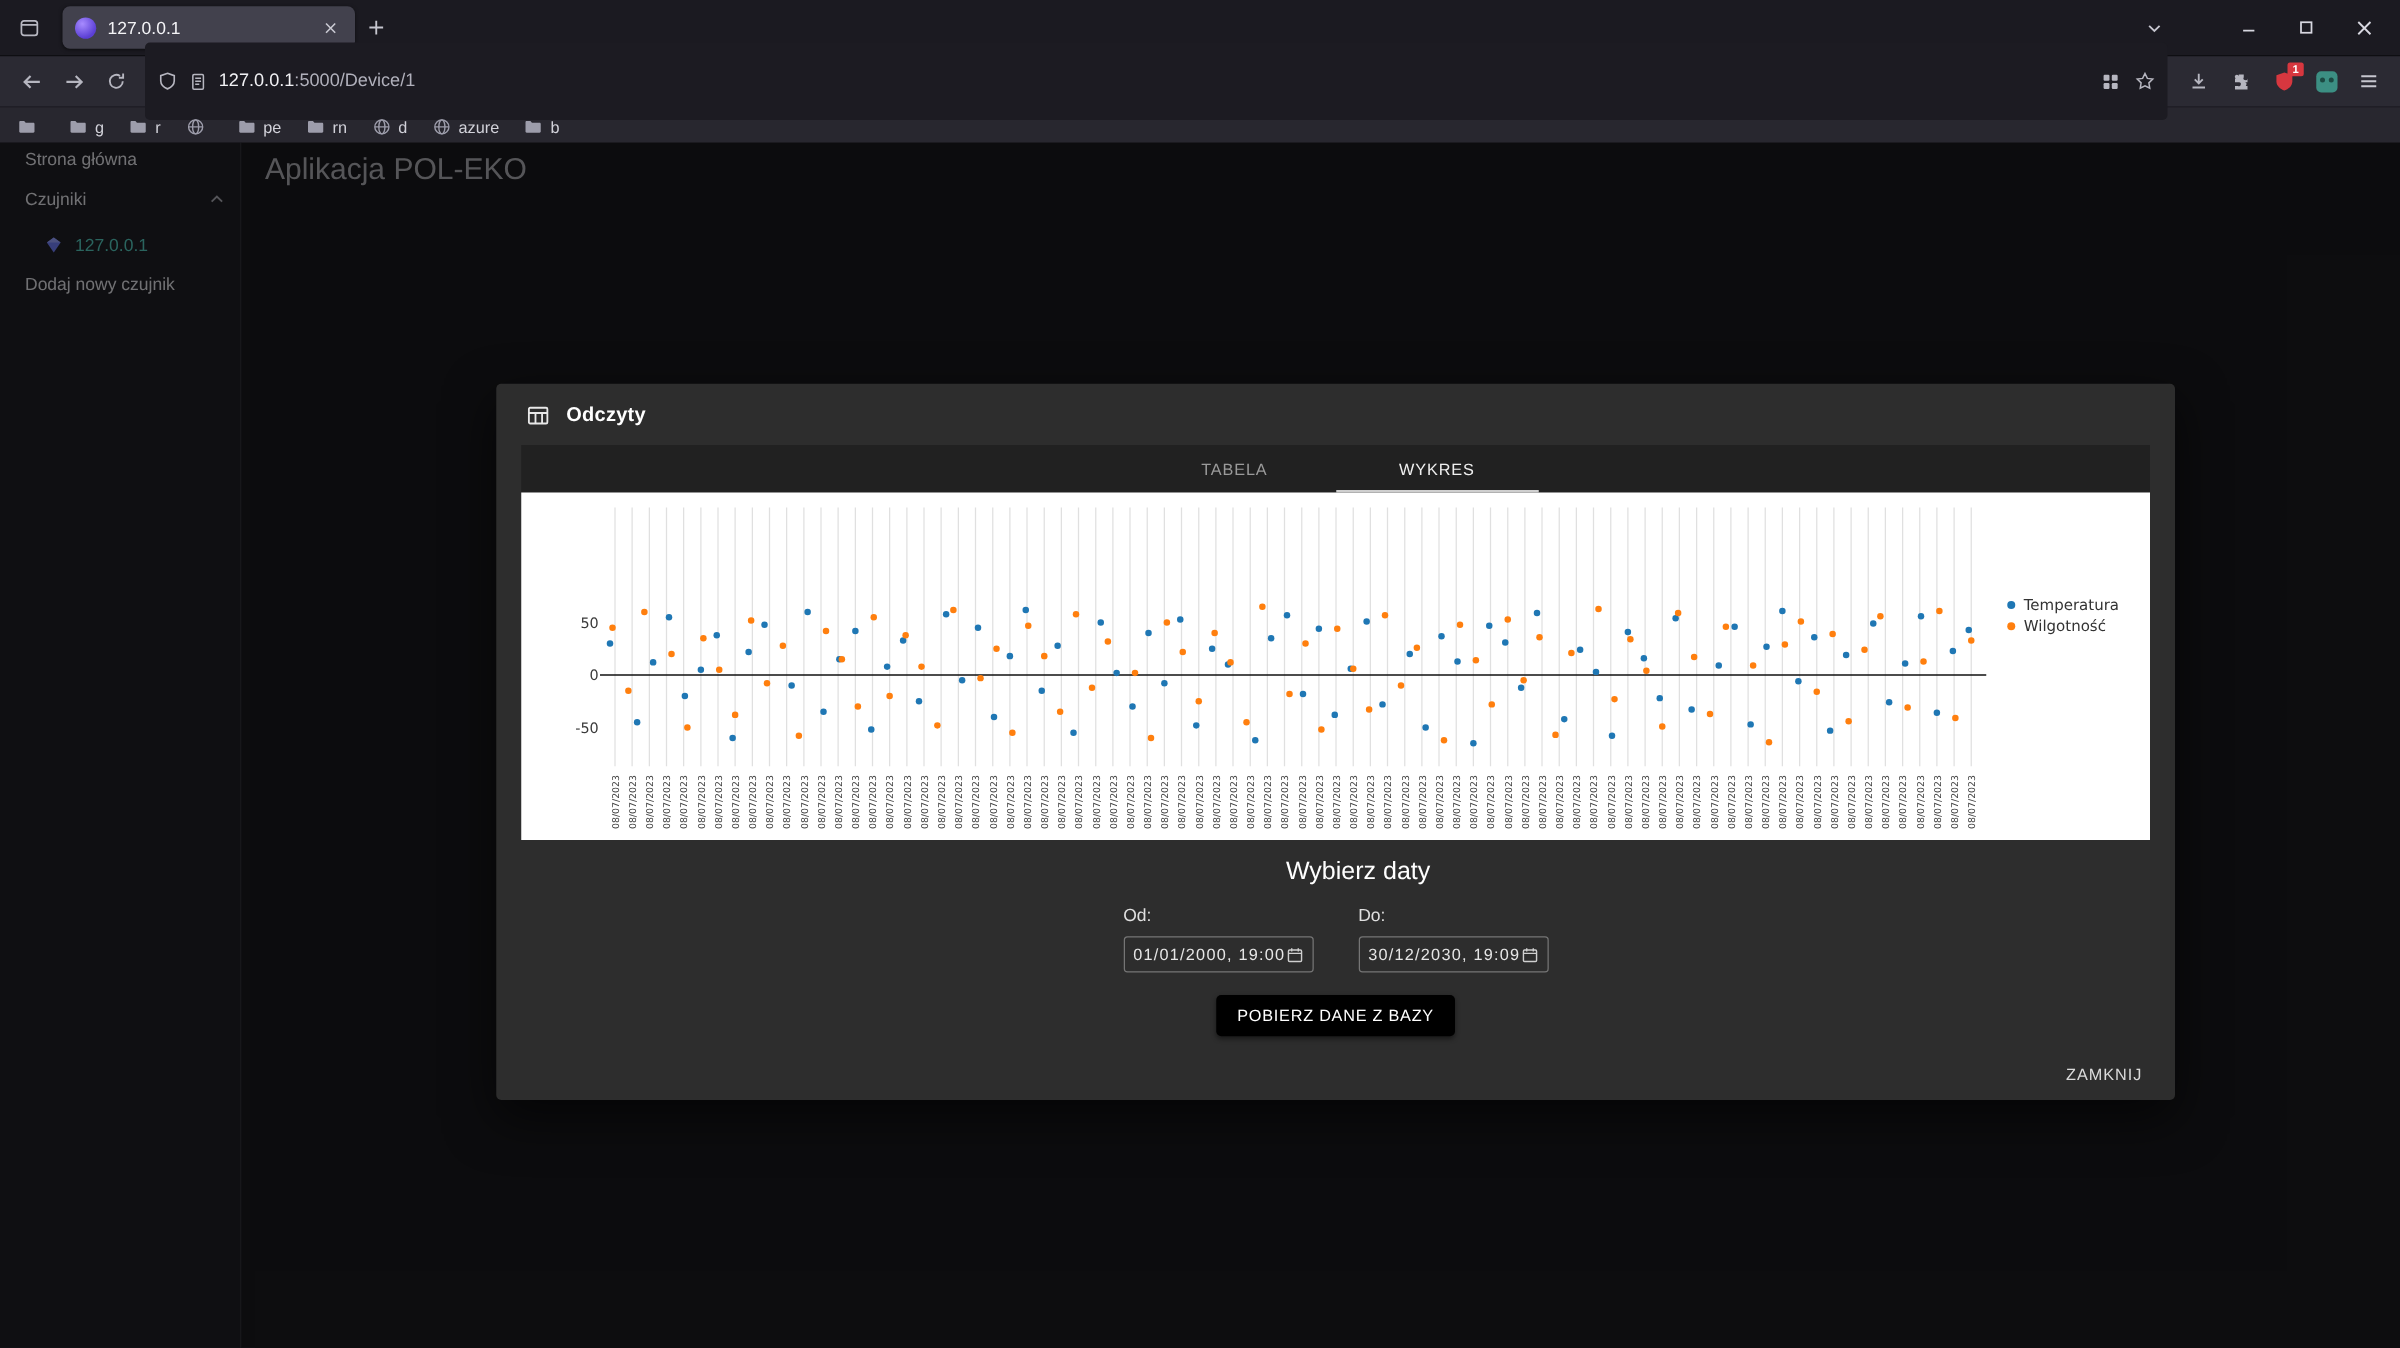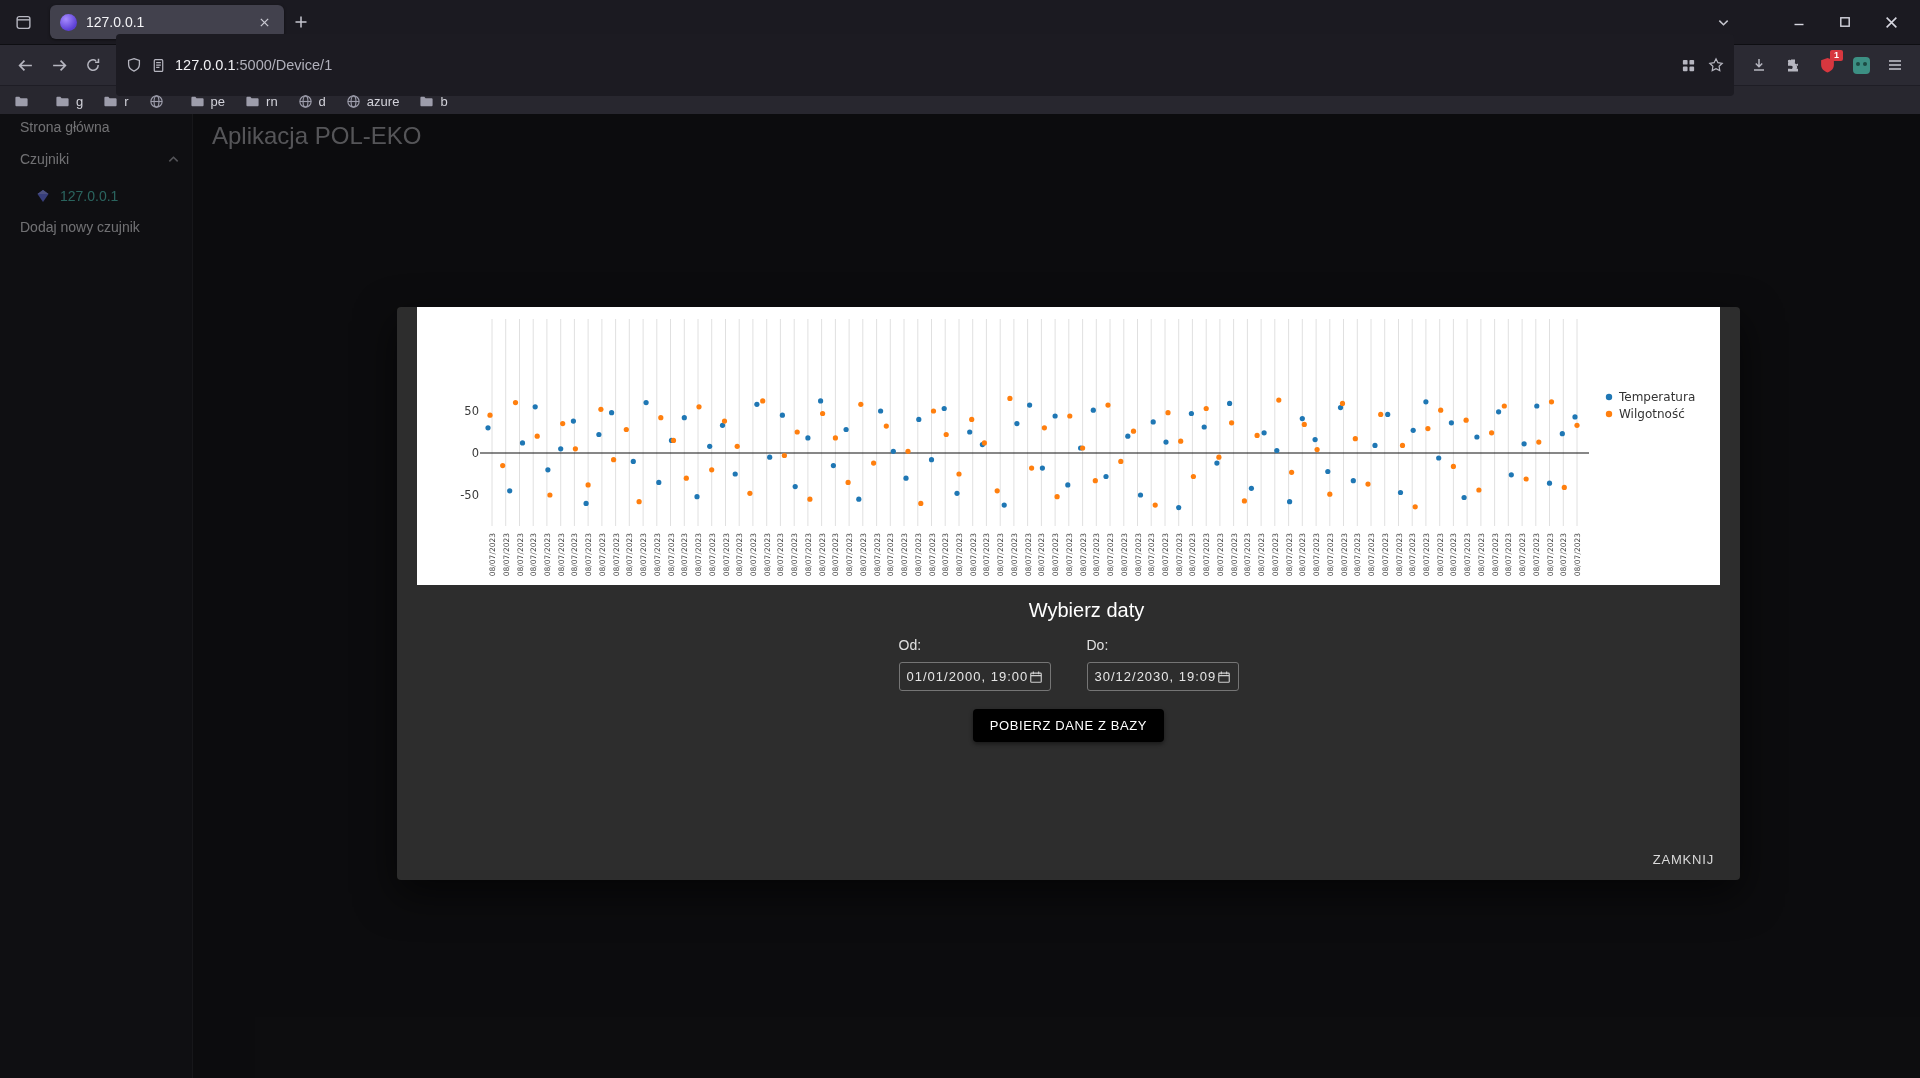--- a/index.html
+++ b/index.html
@@ -265,20 +265,31 @@
         <span>127.0.0.1</span>
       </div>
       <div class="sb-item">Dodaj nowy czujnik</div>
     </aside>
 
     <h1 class="app-title">Aplikacja POL-EKO</h1>
 
     <div class="backdrop"></div>
 
     <div class="dialog">
+      <div class="dlg-header">
+        <svg class="ic" width="19" height="19" viewBox="0 0 18 18" fill="none" stroke="#e8e8e8" stroke-width="1.4">
+            <rect x="2" y="3" width="14" height="12" rx="1"></rect>
+            <path d="M2 7h14M7 7v8M12 7v8"></path>
+          </svg>
+        <span class="dlg-title">Odczyty</span>
+      </div>
+      <div class="dlg-tabs">
+        <div class="dtab">TABELA</div>
+        <div class="dtab active">WYKRES</div>
+      </div>
       <div class="chart">
         <svg id="chart-svg" width="1303" height="278" viewBox="0 0 1303 278">
             <line x1="75.0" y1="12" x2="75.0" y2="219" stroke="#e0e0e0" stroke-width="1"></line>
             <line x1="88.7" y1="12" x2="88.7" y2="219" stroke="#e0e0e0" stroke-width="1"></line>
             <line x1="102.5" y1="12" x2="102.5" y2="219" stroke="#e0e0e0" stroke-width="1"></line>
             <line x1="116.2" y1="12" x2="116.2" y2="219" stroke="#e0e0e0" stroke-width="1"></line>
             <line x1="129.9" y1="12" x2="129.9" y2="219" stroke="#e0e0e0" stroke-width="1"></line>
             <line x1="143.7" y1="12" x2="143.7" y2="219" stroke="#e0e0e0" stroke-width="1"></line>
             <line x1="157.4" y1="12" x2="157.4" y2="219" stroke="#e0e0e0" stroke-width="1"></line>
             <line x1="171.1" y1="12" x2="171.1" y2="219" stroke="#e0e0e0" stroke-width="1"></line>

